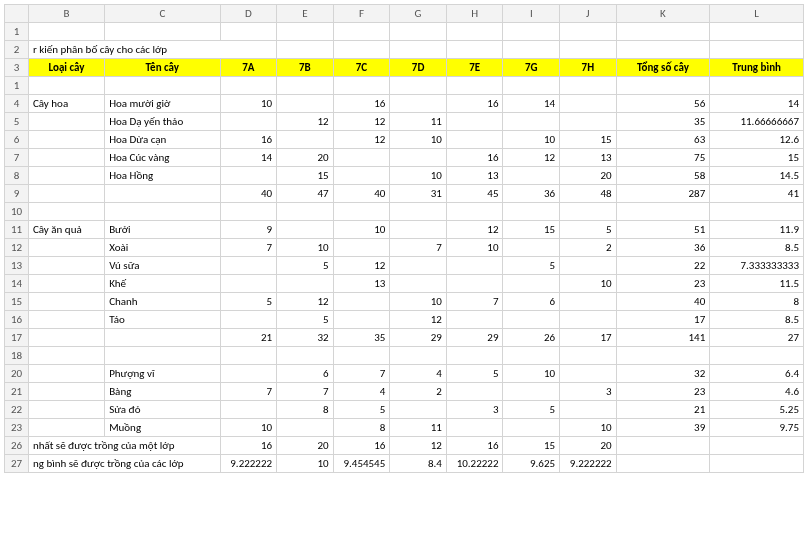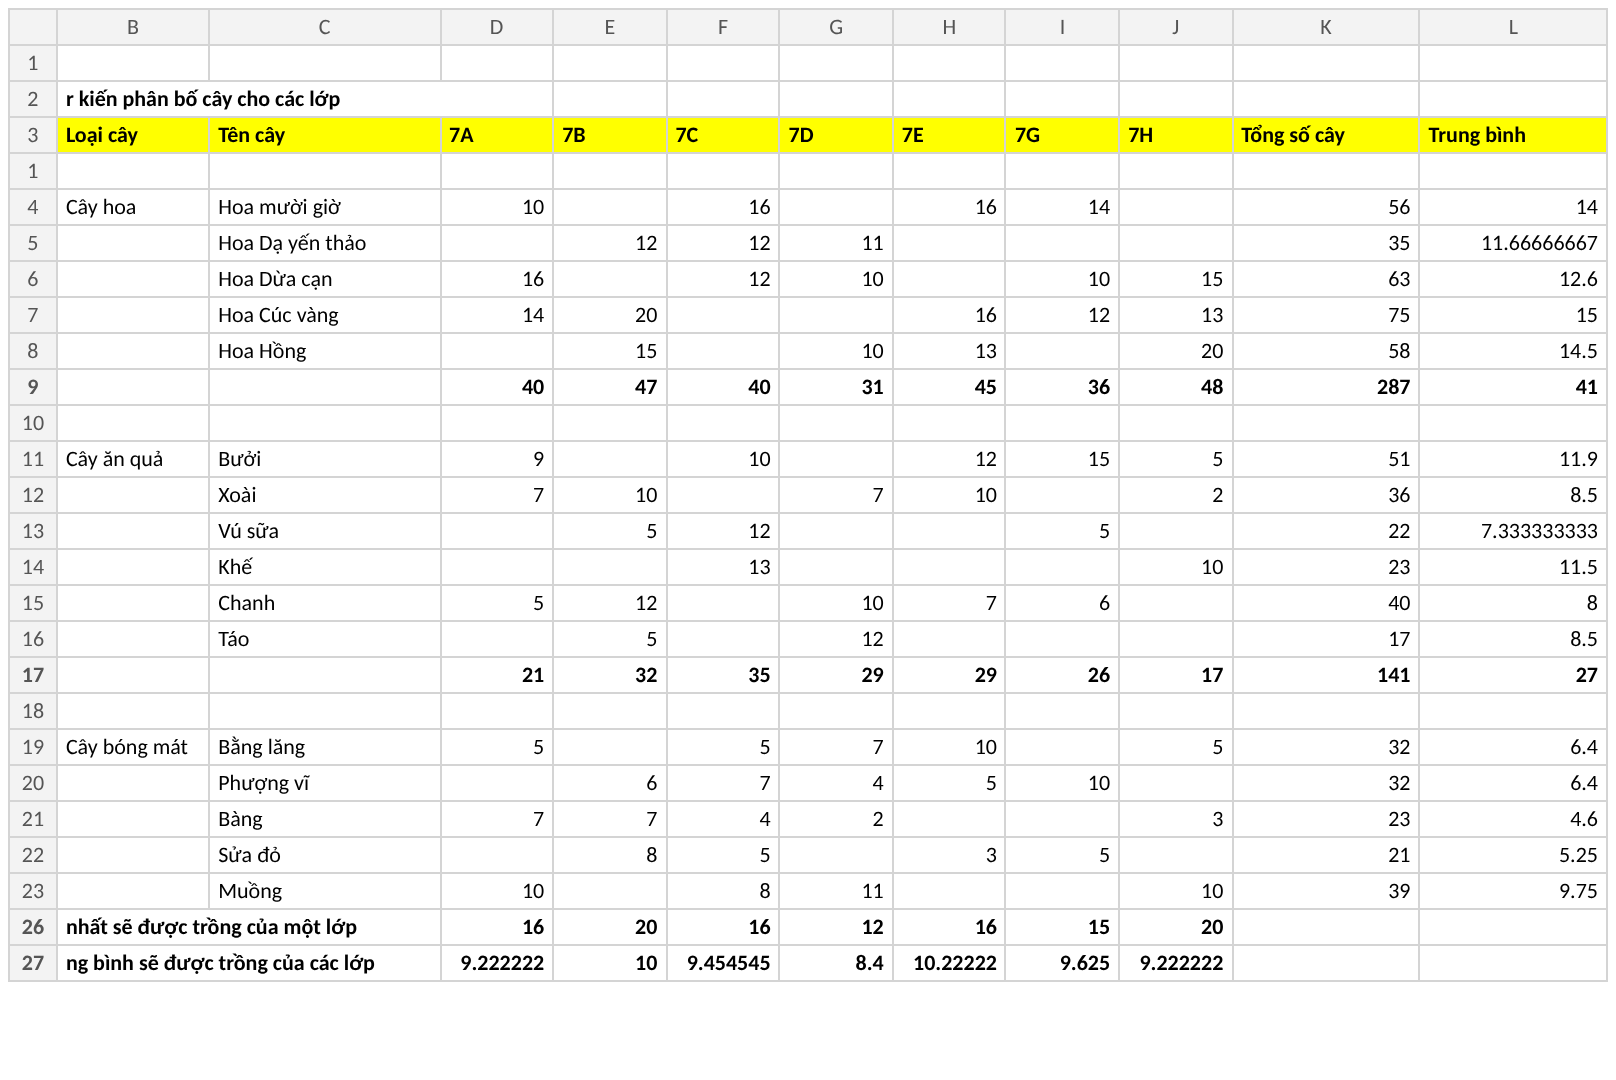--- a/index.html
+++ b/index.html
@@ -35,22 +35,23 @@
   }
   .rowhdr {
     background: #f3f3f3;
     text-align: center;
     color: #555;
     width: 22px;
   }
   .hdr-row td:not(.rowhdr) {
     background: #ffff00;
     font-weight: bold;
-  }
-  .bold { font-weight: bold; }
+    text-align: center;
+  }
+  .bold { font-weight: normal; }
   .num { text-align: right; }
   .txt { text-align: left; }
   col.cA { width: 22px; }
   col.cB { width: 70px; }
   col.cC { width: 106px; }
   col.cD, col.cE, col.cF, col.cG, col.cH, col.cI, col.cJ { width: 52px; }
   col.cK { width: 86px; }
   col.cL { width: 86px; }
 </style>
 </head>
@@ -346,34 +347,20 @@
         <td class="num"></td>
         <td class="num"></td>
         <td class="num"></td>
         <td class="num"></td>
         <td class="num"></td>
         <td class="num"></td>
         <td class="num"></td>
         <td class="num"></td>
       </tr>
       <tr>
-        <td class="rowhdr">19</td>
-        <td class="txt">Cây bóng mát</td>
-        <td class="txt">Bằng lăng</td>
-        <td class="num">5</td>
-        <td class="num"></td>
-        <td class="num">5</td>
-        <td class="num">7</td>
-        <td class="num">10</td>
-        <td class="num"></td>
-        <td class="num">5</td>
-        <td class="num">32</td>
-        <td class="num">6.4</td>
-      </tr>
-      <tr>
         <td class="rowhdr">20</td>
         <td class="txt"></td>
         <td class="txt">Phượng vĩ</td>
         <td class="num"></td>
         <td class="num">6</td>
         <td class="num">7</td>
         <td class="num">4</td>
         <td class="num">5</td>
         <td class="num">10</td>
         <td class="num"></td>

